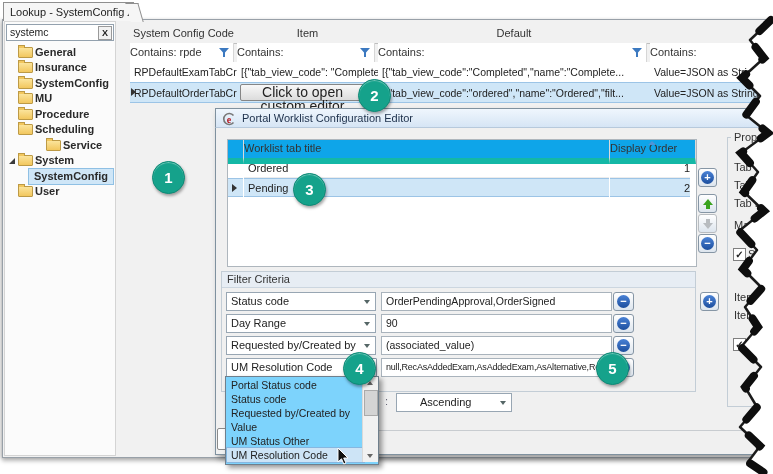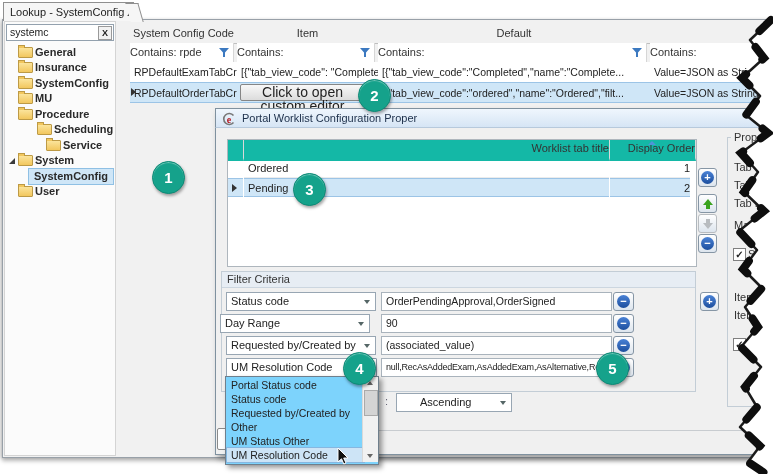--- a/index.html
+++ b/index.html
@@ -41,22 +41,22 @@
   .funnel{position:absolute;right:4px;top:5px;}
   .cellbtn{background:linear-gradient(#f8f8f8,#dcdcdc);border:1px solid #868686;border-radius:2px;
     text-align:center;line-height:14px;font-size:14px;}
   .rowarrow{width:0;height:0;border-left:5px solid #333;border-top:4px solid transparent;border-bottom:4px solid transparent;}
   
   .dialog{left:215px;top:108px;width:556px;height:345px;background:#f0f0f0;border:1px solid #7f919f;
     box-shadow:3px 4px 6px rgba(0,0,0,.35);}
   .dtitle{left:215px;top:108px;width:556px;height:20px;background:linear-gradient(#eff6fd,#d6e5f5);
     border:1px solid #7f919f;border-bottom:1px solid #b7c9dc;box-sizing:border-box;line-height:19px;color:#1c2f4a;}
   .wgrid{left:227px;top:139px;width:468px;height:126px;background:#fff;border:1px solid #aeb6bd;}
-  .wh{position:absolute;background:#14b8a6;border-right:1px solid #d9d9d9;border-bottom:3px solid #14b8a6;
-    text-align:right;line-height:17px;color:#333;}
+  .wh{position:absolute;background:#0ea5e9;border-right:1px solid #d9d9d9;border-bottom:6px solid #14b8a6;
+    text-align:left;line-height:17px;color:#333;}
   .wr{position:absolute;line-height:18px;border-bottom:1px solid #ececec;}
   .sortasc{position:absolute;width:0;height:0;border-left:4px solid transparent;border-right:4px solid transparent;
     border-bottom:4px solid #4f94d8;}
   .sqbtn{width:17px;height:17px;border:1px solid #8696a5;border-radius:3px;
     background:linear-gradient(#ffffff,#dde5ee);display:flex;align-items:center;justify-content:center;}
   .bluedot{width:13px;height:13px;border-radius:50%;background:linear-gradient(#4a82d6,#1c4e9d);
     color:#fff;font-size:11px;font-weight:bold;line-height:12px;text-align:center;}
   .garr{display:flex;flex-direction:column;align-items:center;}
   .garr .tri{width:0;height:0;border-left:5px solid transparent;border-right:5px solid transparent;}
   .garr .stem{width:4px;height:4px;}
@@ -116,21 +116,21 @@
       <span class="tlabel">SystemConfig</span>
     </div>
   <div class="abs titem" style="top:90px;">
     <span class="folder"></span>
       <span class="tlabel">MU</span>
     </div>
   <div class="abs titem" style="top:106px;">
     <span class="folder"></span>
       <span class="tlabel">Procedure</span>
     </div>
-  <div class="abs titem" style="top:121px;margin-left:19px;">
+  <div class="abs titem" style="top:121px;">
     <span class="folder"></span>
       <span class="tlabel">Scheduling</span>
     </div>
   <div class="abs titem" style="top:137px;margin-left:28px;">
     <span class="folder"></span>
       <span class="tlabel">Service</span>
     </div>
   <div class="abs titem" style="top:152px;">
     <span class="expander"></span>
     <span class="folder"></span>
@@ -180,21 +180,21 @@
   <div class="abs dcell selrow nowrap" style="left:650px;top:82px;width:119px;height:19px;">Value=JSON as String,</div>
   <div class="abs rowarrow" style="left:131px;top:88px;"></div>
   <div class="abs cellbtn" style="left:240px;top:84px;width:123px;height:15px;">Click to open custom editor</div>
 
   <div class="abs dialog"></div>
   <div class="abs dtitle nowrap">
     <svg class="abs" style="left:6px;top:3px;" width="14" height="14">
       <path d="M11.5,3.5 A5.5,5.5 0 1 0 11.5,10.5" fill="none" stroke="#777" stroke-width="1.6"></path>
       <text x="7" y="10.5" font-size="10" fill="#b5121b" text-anchor="middle" font-family="Liberation Serif,serif" font-weight="bold">e</text>
     </svg>
-    <span class="abs" style="left:26px;">Portal Worklist Configuration Proper</span>
+    <span class="abs" style="left:26px;">Portal Worklist Configuration Editor</span>
   </div>
 
   <div class="abs wgrid">
     <div class="wh" style="left:0;top:0;width:15px;height:18px;"></div>
     <div class="wh" style="left:16px;top:0;width:365px;height:18px;">Worklist tab title</div>
     <div class="wh" style="left:382px;top:0;width:85px;height:18px;">Display Order</div>
     <span class="sortasc" style="left:420px;top:1px;"></span>
     <div class="wr" style="left:16px;top:19px;width:361px;height:18px;padding-left:4px;">Ordered</div>
     <div class="wr" style="left:382px;top:19px;width:80px;height:18px;text-align:right;">1</div>
     <div class="wr selrow" style="left:0px;top:38px;width:15px;height:17px;">
@@ -226,21 +226,21 @@
   <div class="abs group" style="left:221px;top:271px;width:473px;height:119px;">
     <div class="ghead">Filter Criteria</div>
   </div>
   <div class="abs combo nowrap" style="left:226px;top:292px;width:144px;height:17px;">
     <span>Status code</span><span class="da"></span></div>
   <div class="abs vbox nowrap" style="left:381px;top:292px;width:225px;height:17px;">OrderPendingApproval,OrderSigned</div>
   <div class="abs sqbtn" style="left:613px;top:292px;width:19px;">
       <span class="bluedot">−</span>
     </div>
 
-  <div class="abs combo nowrap" style="left:220px;top:314px;width:144px;height:17px;">
+  <div class="abs combo nowrap" style="left:226px;top:314px;width:144px;height:17px;">
     <span>Day Range</span><span class="da"></span></div>
   <div class="abs vbox nowrap" style="left:381px;top:314px;width:225px;height:17px;">90</div>
   <div class="abs sqbtn" style="left:613px;top:314px;width:19px;">
       <span class="bluedot">−</span>
     </div>
 
   <div class="abs combo nowrap" style="left:226px;top:336px;width:144px;height:17px;">
     <span>Requested by/Created by</span><span class="da"></span></div>
   <div class="abs vbox nowrap" style="left:381px;top:336px;width:225px;height:17px;">(associated_value)</div>
   <div class="abs sqbtn" style="left:613px;top:336px;width:19px;">
@@ -281,21 +281,21 @@
   <div class="abs plabel" style="left:748px;top:248px;">Sh</div>
   <div class="abs plabel" style="left:734px;top:291px;">Item</div>
   <div class="abs plabel" style="left:734px;top:309px;">Item C</div>
   <div class="abs chk" style="left:733px;top:338px;">✓</div>
   <div class="abs plabel" style="left:748px;top:338px;">H</div>
 
   <div class="abs ddlist">
     <div class="dditem" style="top:1px;">Portal Status code</div>
     <div class="dditem" style="top:15px;">Status code</div>
     <div class="dditem" style="top:29px;">Requested by/Created by</div>
-    <div class="dditem" style="top:43px;">Other</div>
+    <div class="dditem" style="top:43px;">Value</div>
     <div class="dditem" style="top:57px;">UM Status Other</div>
     <div class="dditem ddsel" style="top:71px;">UM Resolution Code</div>
     <div class="sbar">
       <span class="sarr" style="top:4px;border-bottom:4px solid #666;"></span>
       <span class="sthumb"></span>
       <span class="sarr" style="bottom:4px;border-top:4px solid #666;"></span>
     </div>
   </div>
 
   <div class="abs badge" style="left:152px;top:161px;">1</div>

